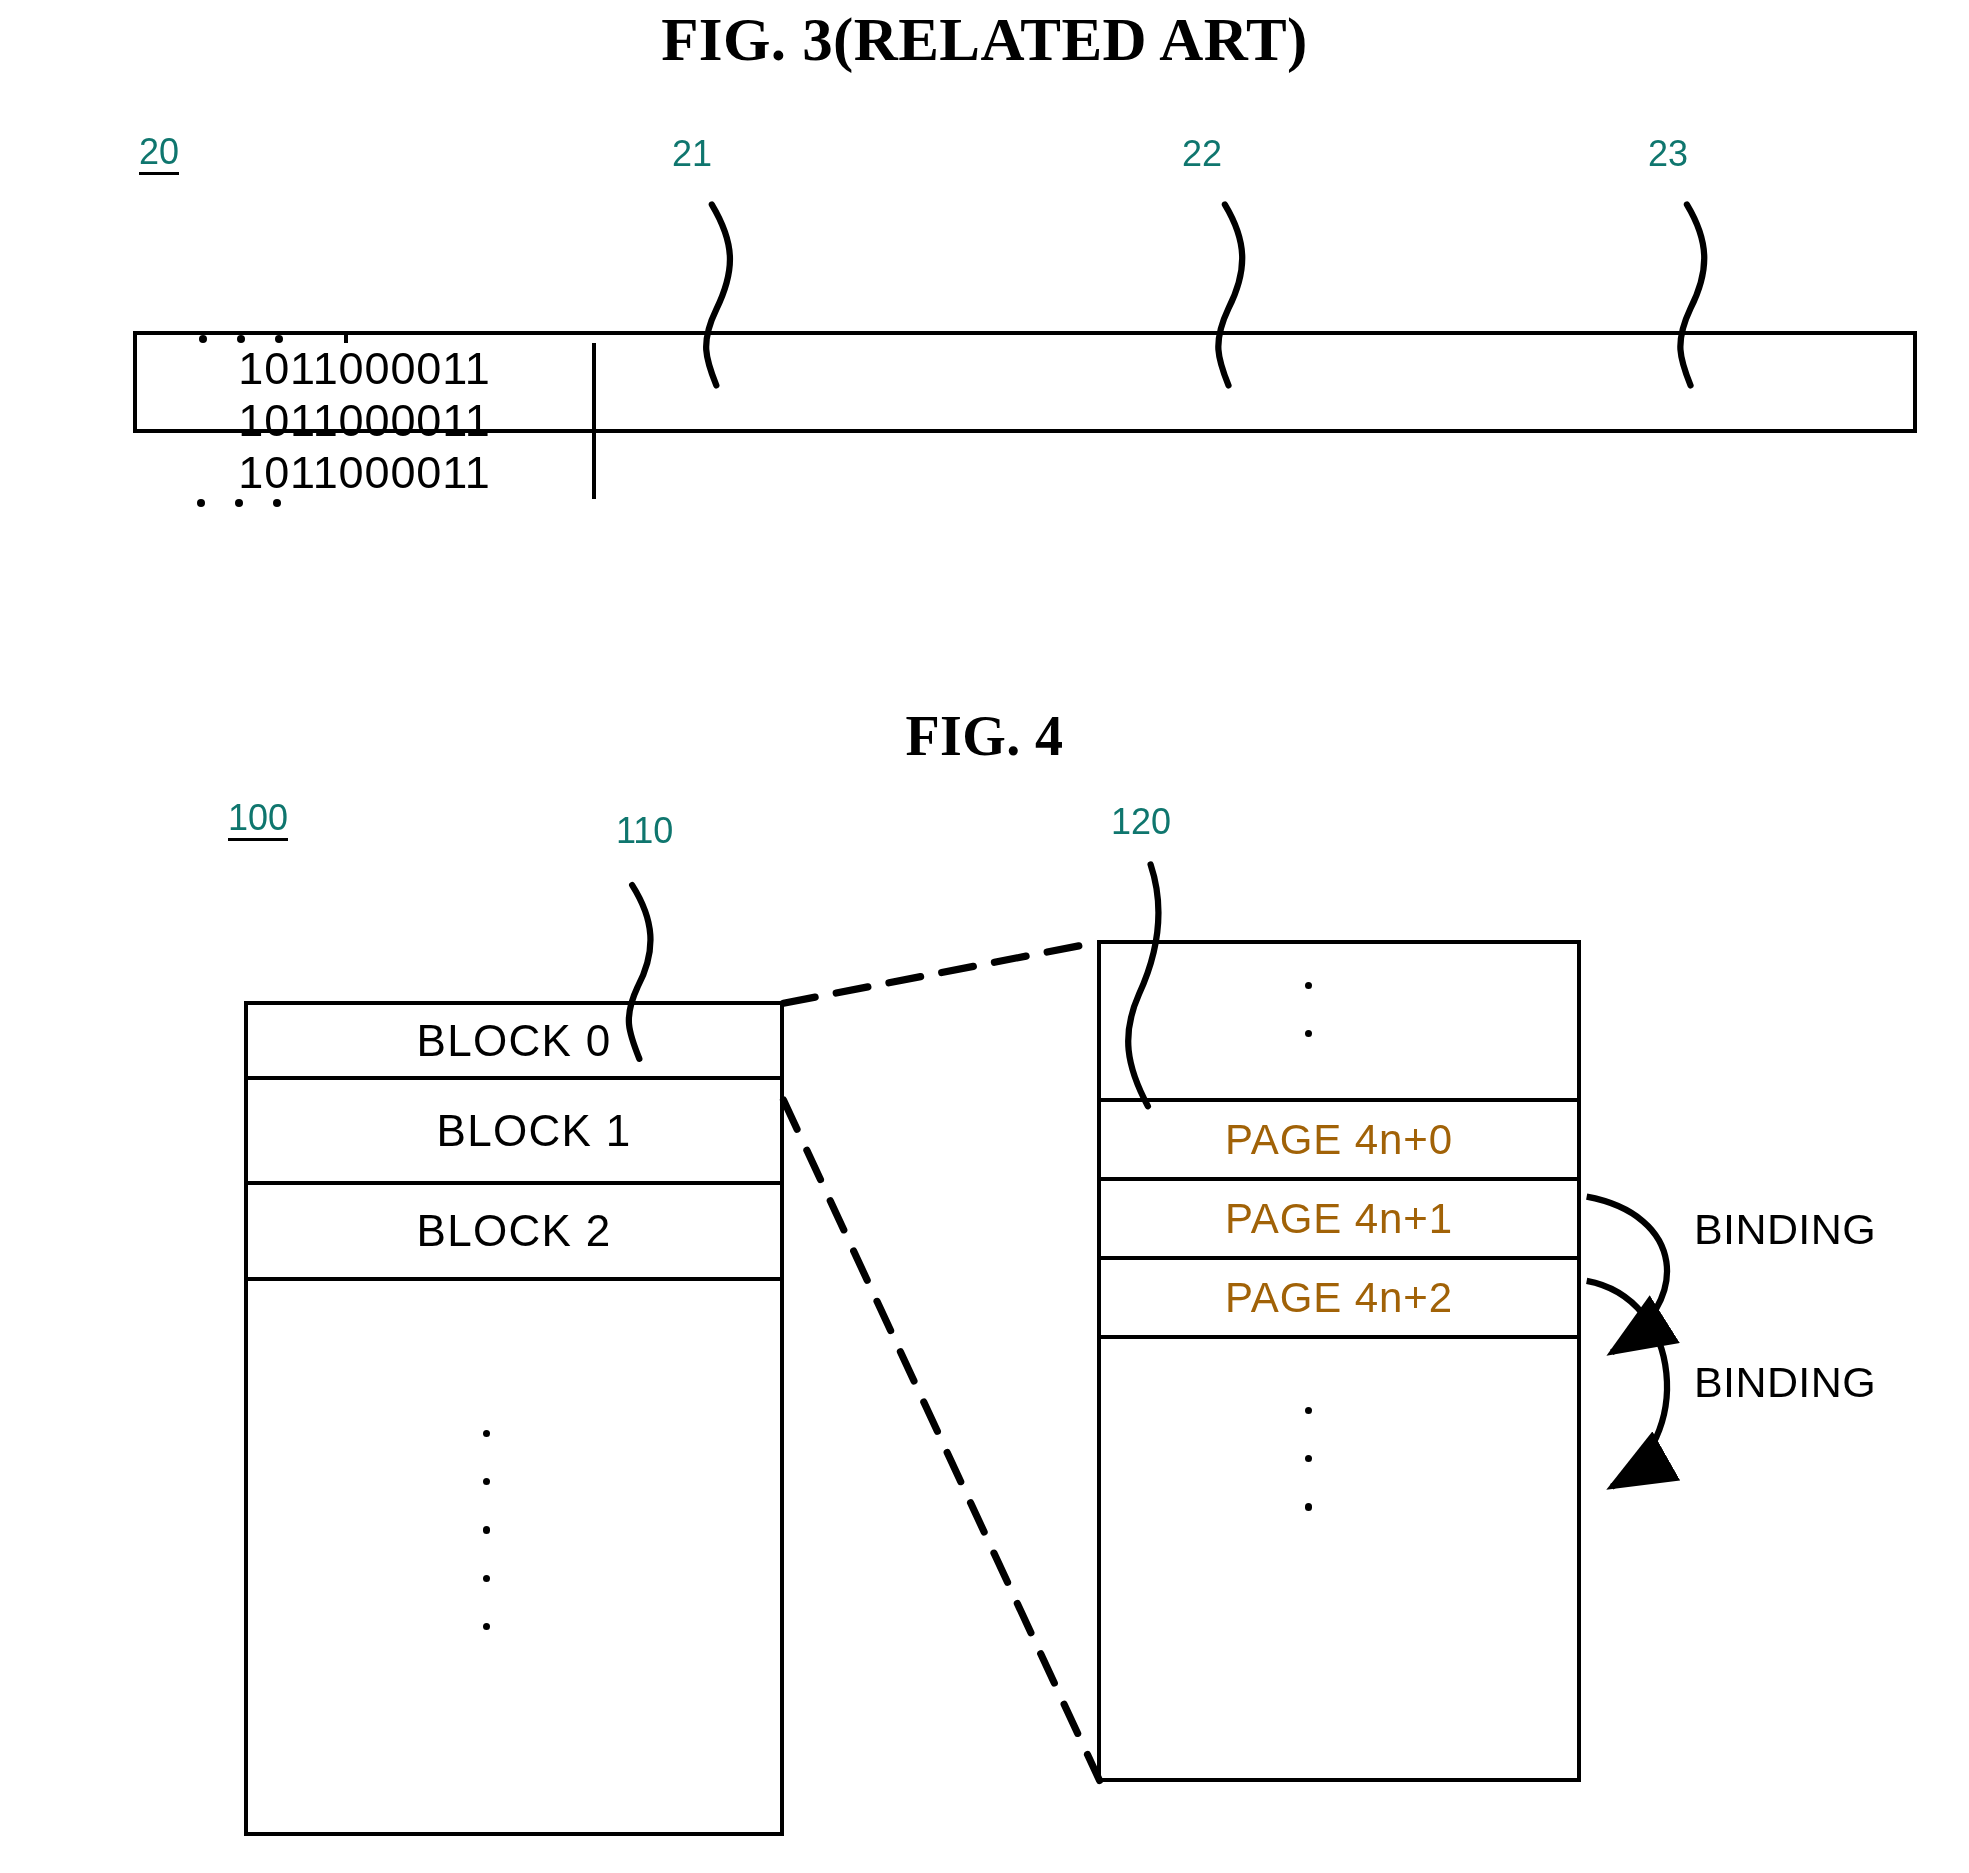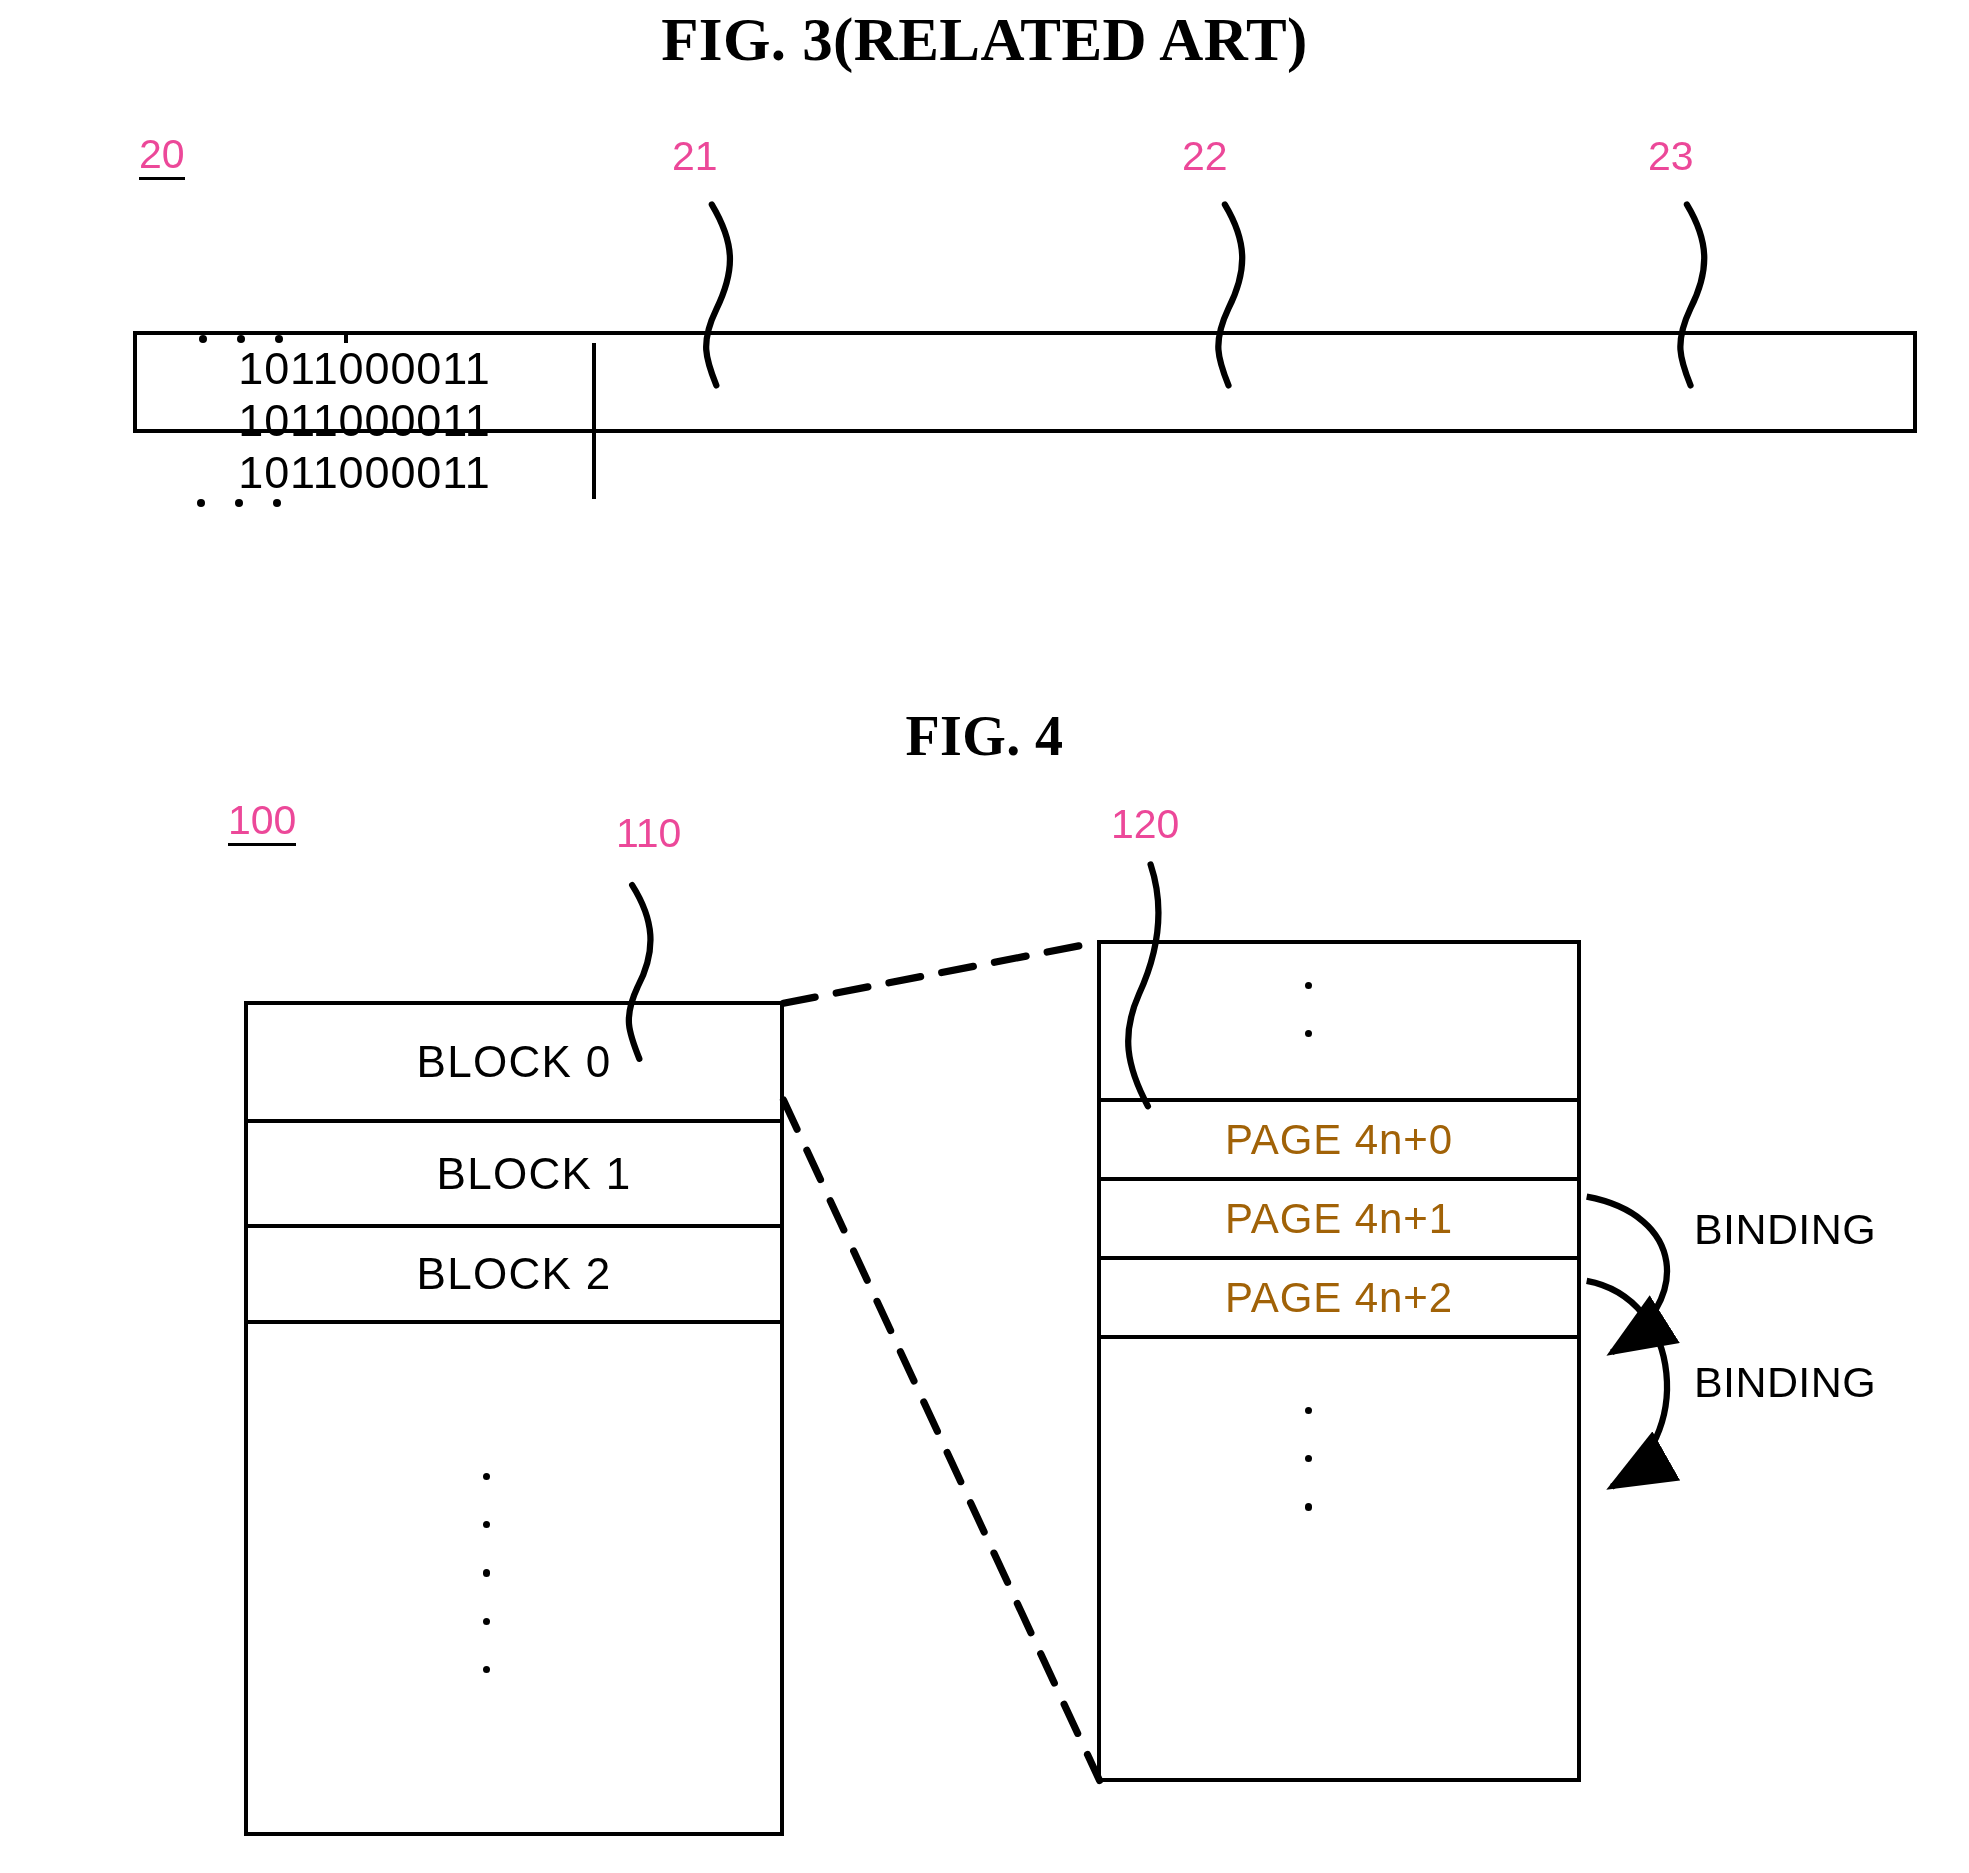--- a/index.html
+++ b/index.html
@@ -34,22 +34,22 @@
   #fig4-title {
     left: 0;
     top: 704px;
     width: 1969px;
     text-align: center;
     font-size: 56px;
   }
   .ref {
     position: absolute;
     font-family: "Liberation Sans", sans-serif;
-    font-size: 41px;
-    color: #ec4899;
+    font-size: 36px;
+    color: #0f766e;
     white-space: nowrap;
     line-height: 1;
   }
   .ref.underlined {
     border-bottom: 3.6px solid #000000;
     padding-bottom: 1.8px;
   }
   
   #fig3-strip {
     position: absolute;
@@ -101,21 +101,21 @@
   #block-table .brow {
     border-bottom: 4.5px solid #000000;
     box-sizing: border-box;
     display: flex;
     align-items: center;
     justify-content: center;
     font-size: 44px;
     letter-spacing: 1.3px;
     color: #000000;
   }
-  #block-table .brow.r0 { height: 118px; }
+  #block-table .brow.r0 { height: 75px; }
   #block-table .brow.r1 { height: 105px; padding-left: 40px; }
   #block-table .brow.r2 { height: 96px; }
   #block-table .brow.rest {
     border-bottom: none;
     height: calc(835px - 9px - 299px);
     position: relative;
   }
   .ellipsis-v {
     position: absolute;
     display: flex;

